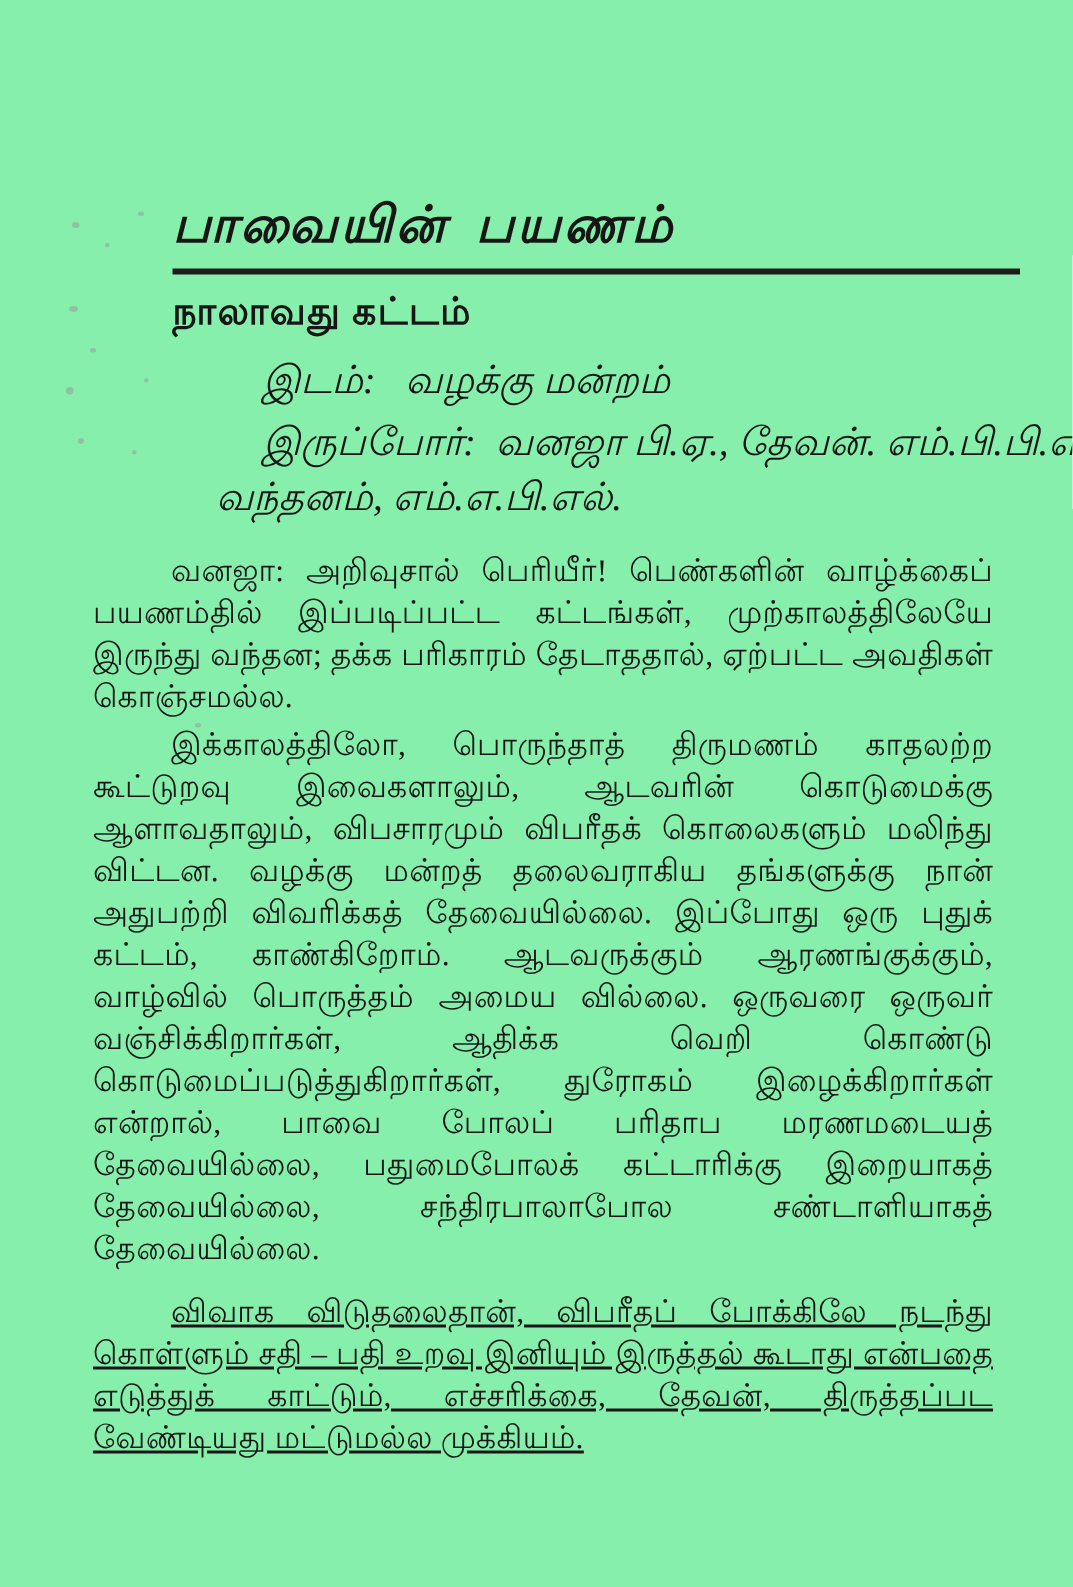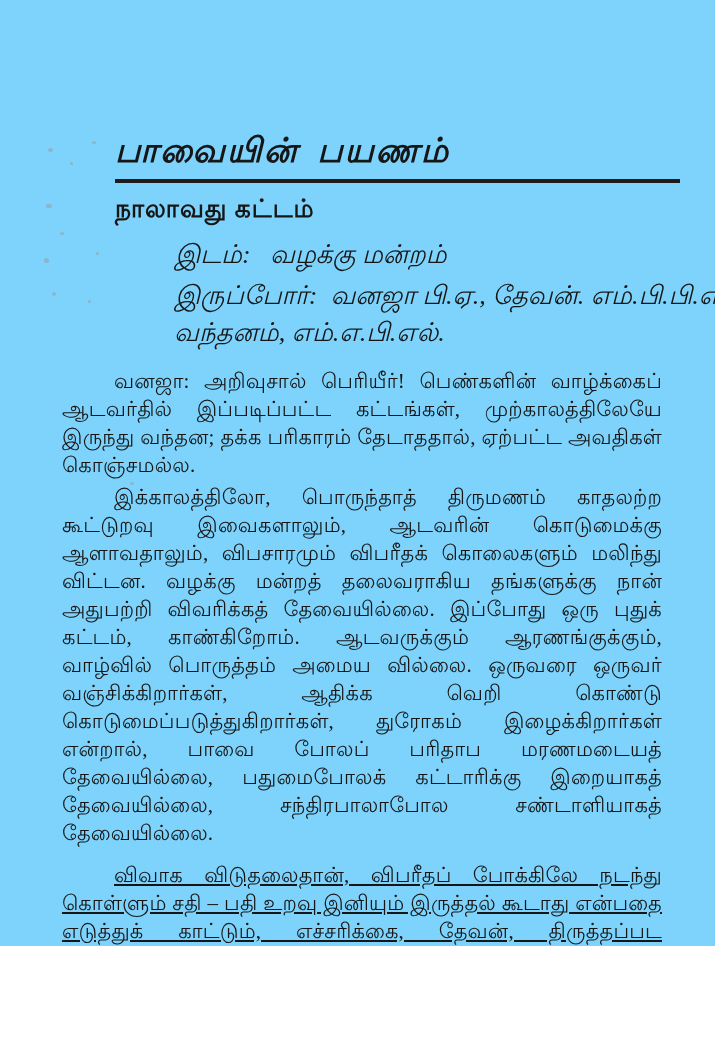--- a/index.html
+++ b/index.html
@@ -3,22 +3,22 @@
 <meta charset="utf-8">
 <style>
   html, body {
     margin: 0;
     padding: 0;
     background: #ffffff;
   }
   .page {
     position: relative;
     width: 715px;
-    height: 946px;
-    background: #7dd3fc;
+    height: 1058px;
+    background: #86efac;
     overflow: hidden;
     font-family: "Liberation Serif", "DejaVu Serif", serif;
     color: #161616;
   }
   .content {
     position: absolute;
     left: 62px;
     right: 53px;
     top: 130px;
   }
@@ -45,21 +45,21 @@
     margin-top: 14px;
     font-size: 26px;
     font-style: italic;
   }
   .setting-line {
     margin: 8px 0 0 113px;
     white-space: nowrap;
   }
   .setting-label { word-spacing: 4px; }
   .setting-cont {
-    margin: 4px 0 0 112px;
+    margin: 4px 0 0 82px;
     white-space: nowrap;
   }
   .dialogue {
     margin: 0;
     font-size: 21px;
     line-height: 28px;
     text-align: justify;
     text-indent: 52px;
     letter-spacing: 0.2px;
   }
@@ -111,21 +111,21 @@
         <span class="setting-label">இடம்:</span>&nbsp;&nbsp;
         <span>வழக்கு மன்றம்</span>
       </div>
       <div class="setting-line">
         <span class="setting-label">இருப்போர்:</span>&nbsp;
         <span>வனஜா பி.ஏ., தேவன். எம்.பி.பி.எஸ்.</span>
       </div>
       <div class="setting-cont">வந்தனம், எம்.எ.பி.எல்.</div>
     </div>
 
-    <p class="dialogue para-1">வனஜா: அறிவுசால் பெரியீர்! பெண்களின் வாழ்க்கைப் ஆடவர்தில் இப்படிப்பட்ட கட்டங்கள், முற்காலத்திலேயே இருந்து வந்தன; தக்க பரிகாரம் தேடாததால், ஏற்பட்ட அவதிகள் கொஞ்சமல்ல.</p>
+    <p class="dialogue para-1">வனஜா: அறிவுசால் பெரியீர்! பெண்களின் வாழ்க்கைப் பயணம்தில் இப்படிப்பட்ட கட்டங்கள், முற்காலத்திலேயே இருந்து வந்தன; தக்க பரிகாரம் தேடாததால், ஏற்பட்ட அவதிகள் கொஞ்சமல்ல.</p>
 
     <p class="dialogue para-2">இக்காலத்திலோ, பொருந்தாத் திருமணம் காதலற்ற கூட்டுறவு இவைகளாலும், ஆடவரின் கொடுமைக்கு ஆளாவதாலும், விபசாரமும் விபரீதக் கொலைகளும் மலிந்து விட்டன. வழக்கு மன்றத் தலைவராகிய தங்களுக்கு நான் அதுபற்றி விவரிக்கத் தேவையில்லை. இப்போது ஒரு புதுக் கட்டம், காண்கிறோம். ஆடவருக்கும் ஆரணங்குக்கும், வாழ்வில் பொருத்தம் அமைய வில்லை. ஒருவரை ஒருவர் வஞ்சிக்கிறார்கள், ஆதிக்க வெறி கொண்டு கொடுமைப்படுத்துகிறார்கள், துரோகம் இழைக்கிறார்கள் என்றால், பாவை போலப் பரிதாப மரணமடையத் தேவையில்லை, பதுமைபோலக் கட்டாரிக்கு இறையாகத் தேவையில்லை, சந்திரபாலாபோல சண்டாளியாகத் தேவையில்லை.</p>
 
 
     <p class="dialogue para-4">விவாக விடுதலைதான், விபரீதப் போக்கிலே நடந்து கொள்ளும் சதி – பதி உறவு இனியும் இருத்தல் கூடாது என்பதை எடுத்துக் காட்டும், எச்சரிக்கை, தேவன், திருத்தப்பட வேண்டியது மட்டுமல்ல முக்கியம்.</p>
 
   </div>
 </div>
 
 </body></html>

